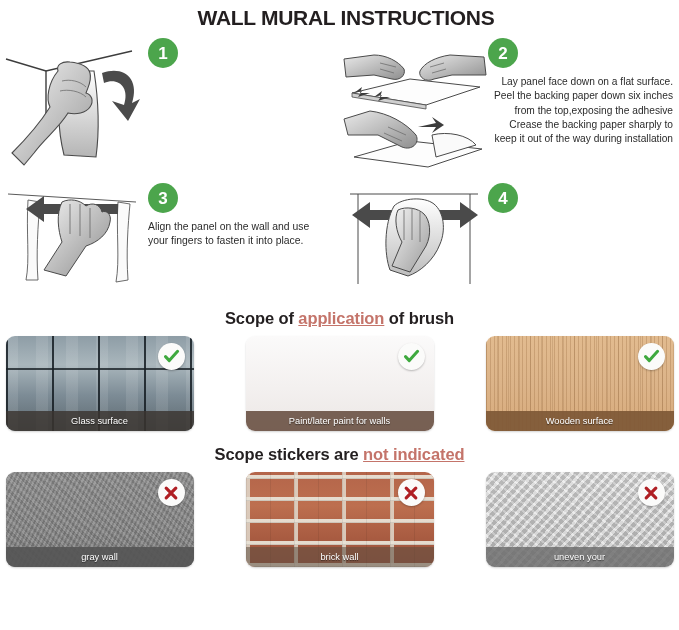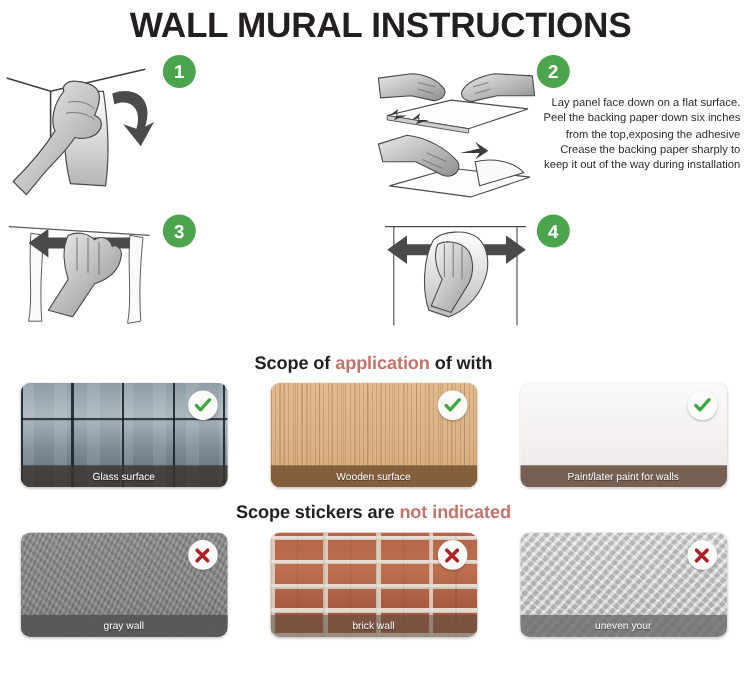--- a/index.html
+++ b/index.html
@@ -12,21 +12,21 @@
     height: 630px;
     font-family: "Liberation Sans", sans-serif;
     color: #231f20;
     overflow: hidden;
     position: relative;
   }
 
   
   .page-title {
     text-align: center;
-    font-size: 32px;
+    font-size: 21px;
     font-weight: bold;
     letter-spacing: -0.3px;
     color: #231f20;
     padding-top: 6px;
     line-height: 1.1;
     margin-left: 13px;
   }
 
   
   .steps {
@@ -75,27 +75,27 @@
   .step-text-wide { font-size: 10.2px; text-align: right; }
 
   
   .section-heading {
     text-align: center;
     font-size: 16.5px;
     font-weight: bold;
     color: #231f20;
     letter-spacing: -0.1px;
   }
-  .hl { color: #c4746a; }
+  .hl { color: #c4746a; text-decoration: underline; }
 
   
   .card-row {
     display: flex;
     justify-content: center;
-    gap: 39px;
+    gap: 52px;
     margin-top: 8px;
     text-align: center;
   }
   .card {
     position: relative;
     width: 188px;
     height: 95px;
     border-radius: 9px;
     overflow: hidden;
     box-shadow: 0 1px 2px rgba(0,0,0,0.18);
@@ -283,20 +283,22 @@
 
         <path d="M118 24 L44 24 L44 16 L26 29 L44 42 L44 34 L118 34 Z" fill="#4a4a4a"></path>
 
         <path d="M62 22 C70 18 80 20 86 26 C92 22 100 24 102 32 C106 30 112 34 110 42
                  C108 54 98 62 86 66 L66 96 L44 90 L62 62 C58 50 56 34 62 22 Z" fill="url(#sk3)" stroke="#4a4a4a" stroke-width="1"></path>
         <path d="M70 24 L70 54 M80 24 L80 56 M90 28 L90 58" stroke="#717171" stroke-width="0.9" fill="none"></path>
       </svg>
     </div>
     <div class="step-body">
       <div class="badge">3</div>
+      <div class="step-text">Align the panel on the wall and use
+your fingers to fasten it into place.</div>
     </div>
   </div>
 
   <div class="step">
     <div class="step-art">
       <svg viewBox="0 0 148 110" width="148" height="110" aria-hidden="true">
         <defs>
           <linearGradient id="sk4" x1="0" y1="0" x2="1" y2="1">
             <stop offset="0" stop-color="#f4f4f4"></stop>
               <stop offset="1" stop-color="#9b9b9b"></stop>
@@ -322,53 +324,53 @@
       </svg>
     </div>
     <div class="step-body">
       <div class="badge">4</div>
     </div>
   </div>
 </div>
 
 <div class="scope-wrap">
   <div class="section-heading">
-    <span>Scope of </span><span class="hl">application</span><span> of with</span>
+    <span>Scope of </span><span class="hl">application</span><span> of brush</span>
   </div>
 
   <div class="card-row">
 
     <div class="card">
       <div class="card-surface surf-glass"></div>
       <div class="mark">
         <svg width="17" height="17" viewBox="0 0 17 17" aria-hidden="true">
           <path d="M2.5 8.6 L6.3 12.6 L14.6 3.3" fill="none" stroke="#3ea93e" stroke-width="3" stroke-linecap="round" stroke-linejoin="round"></path>
         </svg>
       </div>
       <div class="card-label lbl-dark">Glass surface</div>
     </div>
 
     <div class="card">
-      <div class="card-surface surf-wood"></div>
+      <div class="card-surface surf-paint"></div>
       <div class="mark">
         <svg width="17" height="17" viewBox="0 0 17 17" aria-hidden="true">
           <path d="M2.5 8.6 L6.3 12.6 L14.6 3.3" fill="none" stroke="#3ea93e" stroke-width="3" stroke-linecap="round" stroke-linejoin="round"></path>
         </svg>
       </div>
-      <div class="card-label lbl-wood">Wooden surface</div>
-    </div>
-
-    <div class="card">
-      <div class="card-surface surf-paint"></div>
+      <div class="card-label lbl-brown">Paint/later paint for walls</div>
+    </div>
+
+    <div class="card">
+      <div class="card-surface surf-wood"></div>
       <div class="mark">
         <svg width="17" height="17" viewBox="0 0 17 17" aria-hidden="true">
           <path d="M2.5 8.6 L6.3 12.6 L14.6 3.3" fill="none" stroke="#3ea93e" stroke-width="3" stroke-linecap="round" stroke-linejoin="round"></path>
         </svg>
       </div>
-      <div class="card-label lbl-brown">Paint/later paint for walls</div>
+      <div class="card-label lbl-wood">Wooden surface</div>
     </div>
   </div>
 </div>
 
 <div class="heading-2">
   <div class="section-heading">
     <span>Scope stickers are </span><span class="hl">not indicated</span>
   </div>
 
   <div class="card-row">

